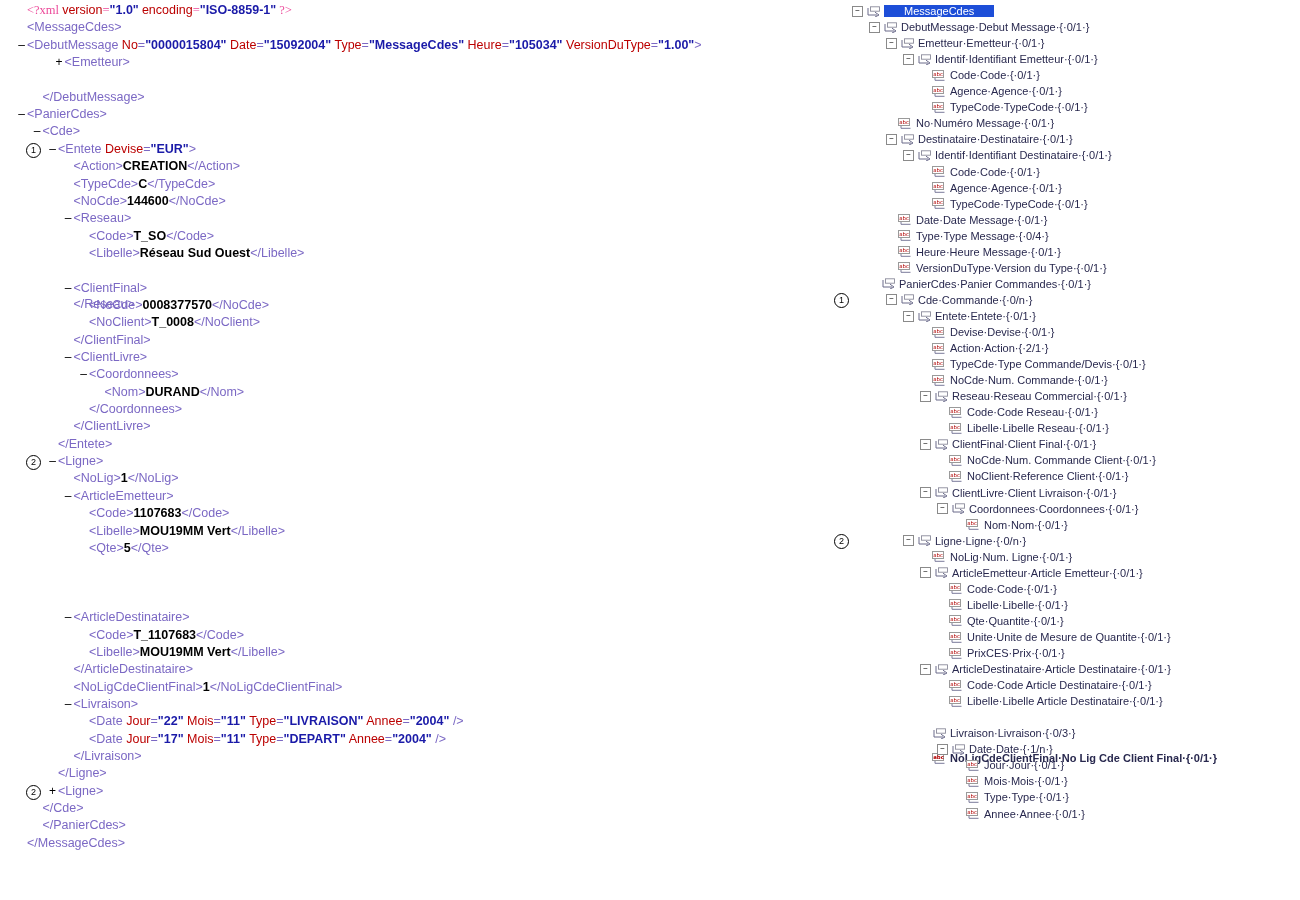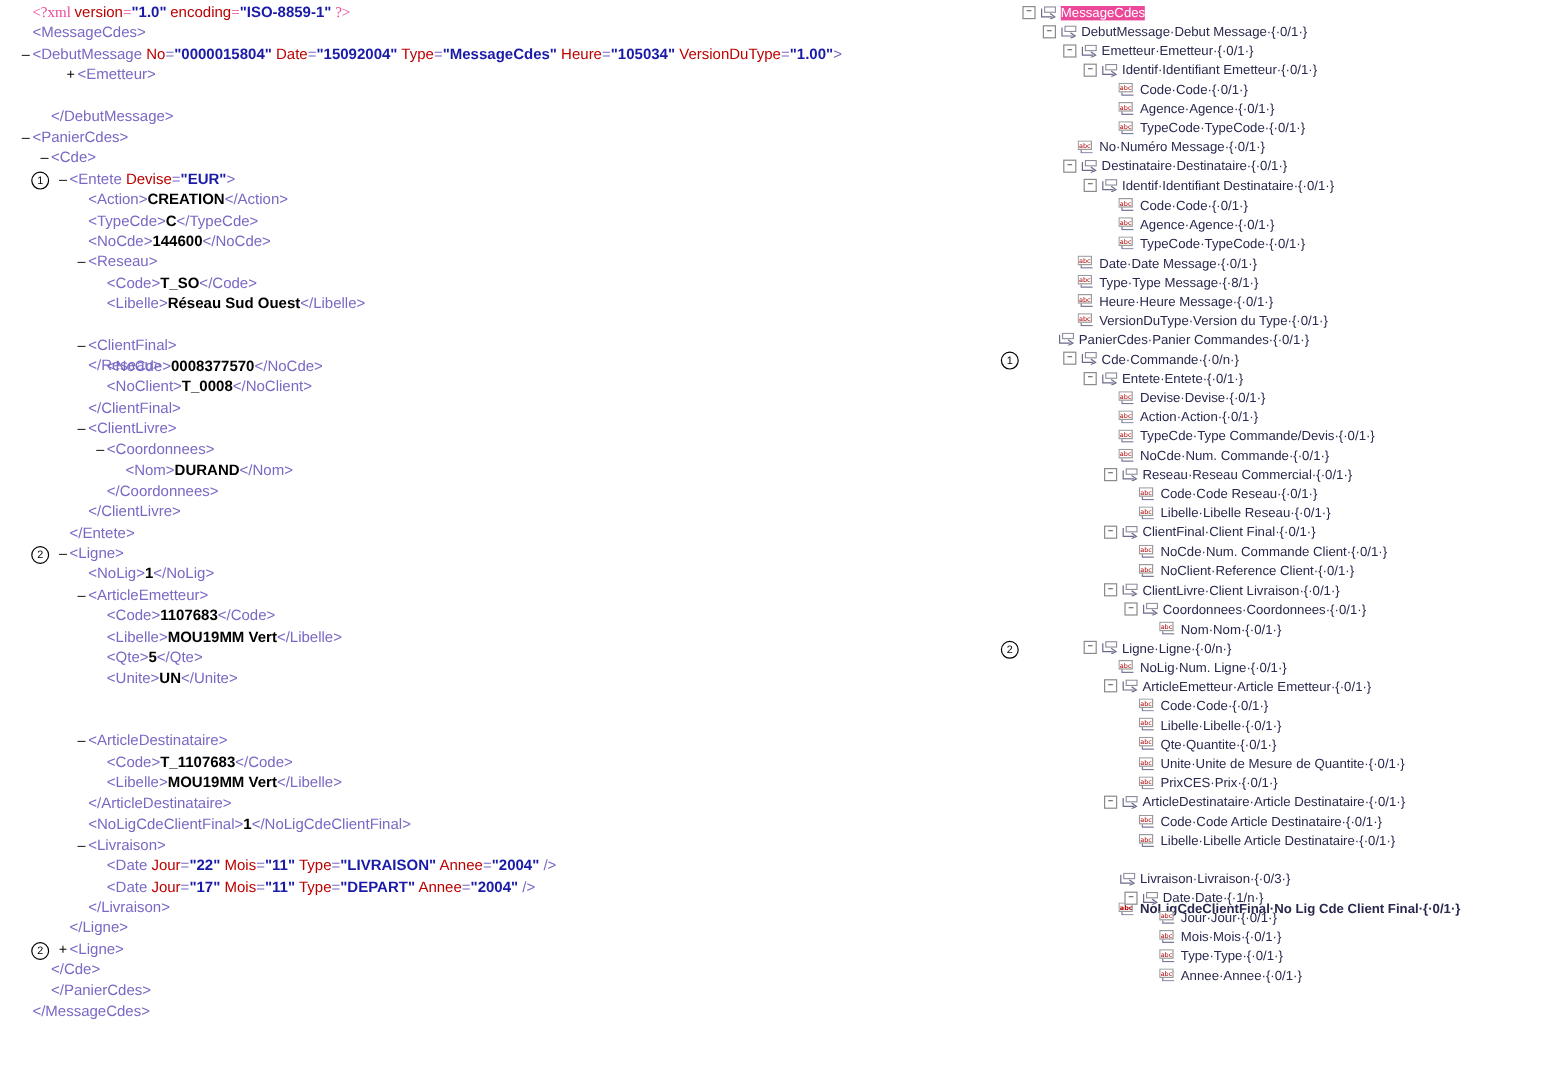--- a/index.html
+++ b/index.html
@@ -79,23 +79,23 @@
     position: relative;
     height: 16px;
     line-height: 16px;
     white-space: nowrap;
   }
   .trow .lbl {
     color: #28284e;
     font-size: 11px;
   }
   .trow.root .lbl {
-    background: #ec4899;
+    background: #1d4ed8;
     color: #ffffff;
-    padding: 0 0;
+    padding: 0 20px;
   }
   .exp {
     display: inline-block;
     width: 9px;
     height: 9px;
     border: 1px solid #8a8a8a;
     background: #ffffff;
     font-size: 8px;
     line-height: 8px;
     text-align: center;
@@ -165,21 +165,20 @@
       <div class="xline" style="position: absolute; left: 0px; top: 383.7px; width: 830px;"><span style="position: absolute; left: 93.5px; top: 0px; white-space: pre;"><span class="gap"></span><span class="tg">&lt;Nom&gt;</span><span class="txt">DURAND</span><span class="tg">&lt;/Nom&gt;</span></span></div>
       <div class="xline" style="position: absolute; left: 0px; top: 401.05px; width: 830px;"><span style="position: absolute; left: 78px; top: 0px; white-space: pre;"><span class="gap"></span><span class="tg">&lt;/Coordonnees&gt;</span></span></div>
       <div class="xline" style="position: absolute; left: 0px; top: 418.4px; width: 830px;"><span style="position: absolute; left: 62.5px; top: 0px; white-space: pre;"><span class="gap"></span><span class="tg">&lt;/ClientLivre&gt;</span></span></div>
       <div class="xline" style="position: absolute; left: 0px; top: 435.75px; width: 830px;"><span style="position: absolute; left: 47px; top: 0px; white-space: pre;"><span class="gap"></span><span class="tg">&lt;/Entete&gt;</span></span></div>
       <div class="xline" style="position: absolute; left: 0px; top: 453.1px; width: 830px;"><span class="circ" style="left: 26px; top: 2px;">2</span><span style="position: absolute; left: 47px; top: 0px; white-space: pre;"><span class="minus">–</span><span class="tg">&lt;Ligne&gt;</span></span></div>
       <div class="xline" style="position: absolute; left: 0px; top: 470.45px; width: 830px;"><span style="position: absolute; left: 62.5px; top: 0px; white-space: pre;"><span class="gap"></span><span class="tg">&lt;NoLig&gt;</span><span class="txt">1</span><span class="tg">&lt;/NoLig&gt;</span></span></div>
       <div class="xline" style="position: absolute; left: 0px; top: 487.8px; width: 830px;"><span style="position: absolute; left: 62.5px; top: 0px; white-space: pre;"><span class="minus">–</span><span class="tg">&lt;ArticleEmetteur&gt;</span></span></div>
       <div class="xline" style="position: absolute; left: 0px; top: 505.15px; width: 830px;"><span style="position: absolute; left: 78px; top: 0px; white-space: pre;"><span class="gap"></span><span class="tg">&lt;Code&gt;</span><span class="txt">1107683</span><span class="tg">&lt;/Code&gt;</span></span></div>
       <div class="xline" style="position: absolute; left: 0px; top: 522.5px; width: 830px;"><span style="position: absolute; left: 78px; top: 0px; white-space: pre;"><span class="gap"></span><span class="tg">&lt;Libelle&gt;</span><span class="txt">MOU19MM Vert</span><span class="tg">&lt;/Libelle&gt;</span></span></div>
       <div class="xline" style="position: absolute; left: 0px; top: 539.85px; width: 830px;"><span style="position: absolute; left: 78px; top: 0px; white-space: pre;"><span class="gap"></span><span class="tg">&lt;Qte&gt;</span><span class="txt">5</span><span class="tg">&lt;/Qte&gt;</span></span></div>
-      <div class="xline" style="position: absolute; left: 0px; top: 557.2px; width: 830px;"><span style="position: absolute; left: 78px; top: 0px; white-space: pre;"><span class="gap"></span><span class="tg">&lt;Unite&gt;</span><span class="txt">UN</span><span class="tg">&lt;/Unite&gt;</span></span></div>
       <div class="xline" style="position: absolute; left: 0px; top: 609.25px; width: 830px;"><span style="position: absolute; left: 62.5px; top: 0px; white-space: pre;"><span class="minus">–</span><span class="tg">&lt;ArticleDestinataire&gt;</span></span></div>
       <div class="xline" style="position: absolute; left: 0px; top: 626.6px; width: 830px;"><span style="position: absolute; left: 78px; top: 0px; white-space: pre;"><span class="gap"></span><span class="tg">&lt;Code&gt;</span><span class="txt">T_1107683</span><span class="tg">&lt;/Code&gt;</span></span></div>
       <div class="xline" style="position: absolute; left: 0px; top: 643.95px; width: 830px;"><span style="position: absolute; left: 78px; top: 0px; white-space: pre;"><span class="gap"></span><span class="tg">&lt;Libelle&gt;</span><span class="txt">MOU19MM Vert</span><span class="tg">&lt;/Libelle&gt;</span></span></div>
       <div class="xline" style="position: absolute; left: 0px; top: 661.3px; width: 830px;"><span style="position: absolute; left: 62.5px; top: 0px; white-space: pre;"><span class="gap"></span><span class="tg">&lt;/ArticleDestinataire&gt;</span></span></div>
       <div class="xline" style="position: absolute; left: 0px; top: 678.65px; width: 830px;"><span style="position: absolute; left: 62.5px; top: 0px; white-space: pre;"><span class="gap"></span><span class="tg">&lt;NoLigCdeClientFinal&gt;</span><span class="txt">1</span><span class="tg">&lt;/NoLigCdeClientFinal&gt;</span></span></div>
       <div class="xline" style="position: absolute; left: 0px; top: 696px; width: 830px;"><span style="position: absolute; left: 62.5px; top: 0px; white-space: pre;"><span class="minus">–</span><span class="tg">&lt;Livraison&gt;</span></span></div>
       <div class="xline" style="position: absolute; left: 0px; top: 713.35px; width: 830px;"><span style="position: absolute; left: 78px; top: 0px; white-space: pre;"><span class="gap"></span><span class="tg">&lt;Date </span><span class="an">Jour</span><span class="tg">=</span><span class="av">"22"</span><span class="tg"> </span><span class="an">Mois</span><span class="tg">=</span><span class="av">"11"</span><span class="tg"> </span><span class="an">Type</span><span class="tg">=</span><span class="av">"LIVRAISON"</span><span class="tg"> </span><span class="an">Annee</span><span class="tg">=</span><span class="av">"2004"</span><span class="tg"> /&gt;</span></span></div>
       <div class="xline" style="position: absolute; left: 0px; top: 730.7px; width: 830px;"><span style="position: absolute; left: 78px; top: 0px; white-space: pre;"><span class="gap"></span><span class="tg">&lt;Date </span><span class="an">Jour</span><span class="tg">=</span><span class="av">"17"</span><span class="tg"> </span><span class="an">Mois</span><span class="tg">=</span><span class="av">"11"</span><span class="tg"> </span><span class="an">Type</span><span class="tg">=</span><span class="av">"DEPART"</span><span class="tg"> </span><span class="an">Annee</span><span class="tg">=</span><span class="av">"2004"</span><span class="tg"> /&gt;</span></span></div>
       <div class="xline" style="position: absolute; left: 0px; top: 748.05px; width: 830px;"><span style="position: absolute; left: 62.5px; top: 0px; white-space: pre;"><span class="gap"></span><span class="tg">&lt;/Livraison&gt;</span></span></div>
       <div class="xline" style="position: absolute; left: 0px; top: 765.4px; width: 830px;"><span style="position: absolute; left: 47px; top: 0px; white-space: pre;"><span class="gap"></span><span class="tg">&lt;/Ligne&gt;</span></span></div>
@@ -285,21 +284,21 @@
               <rect x="0.5" y="0.5" width="11" height="7" fill="#ffffff" stroke="#9a9a9a" stroke-width="1"></rect>
               <text x="1.2" y="6.3" font-family="DejaVu Sans, sans-serif" font-size="5.4" fill="#b00000">abc</text>
               <path d="M3 8 L3 10.3 L12.5 10.3" stroke="#7a7a9a" stroke-width="1" fill="none"></path>
             </svg></span><span class="lbl">Date·Date Message·{·0/1·}</span></span>
       </div>
       <div class="trow" style="position: absolute; left: 0px; top: 227.7px; width: 470px;">
         <span style="position: absolute; left: 56px; top: 0px; white-space: nowrap;"><span class="noexp"></span><span class="ico"><svg width="15" height="11" viewBox="0 0 15 11">
               <rect x="0.5" y="0.5" width="11" height="7" fill="#ffffff" stroke="#9a9a9a" stroke-width="1"></rect>
               <text x="1.2" y="6.3" font-family="DejaVu Sans, sans-serif" font-size="5.4" fill="#b00000">abc</text>
               <path d="M3 8 L3 10.3 L12.5 10.3" stroke="#7a7a9a" stroke-width="1" fill="none"></path>
-            </svg></span><span class="lbl">Type·Type Message·{·8/1·}</span></span>
+            </svg></span><span class="lbl">Type·Type Message·{·0/4·}</span></span>
       </div>
       <div class="trow" style="position: absolute; left: 0px; top: 243.75px; width: 470px;">
         <span style="position: absolute; left: 56px; top: 0px; white-space: nowrap;"><span class="noexp"></span><span class="ico"><svg width="15" height="11" viewBox="0 0 15 11">
               <rect x="0.5" y="0.5" width="11" height="7" fill="#ffffff" stroke="#9a9a9a" stroke-width="1"></rect>
               <text x="1.2" y="6.3" font-family="DejaVu Sans, sans-serif" font-size="5.4" fill="#b00000">abc</text>
               <path d="M3 8 L3 10.3 L12.5 10.3" stroke="#7a7a9a" stroke-width="1" fill="none"></path>
             </svg></span><span class="lbl">Heure·Heure Message·{·0/1·}</span></span>
       </div>
       <div class="trow" style="position: absolute; left: 0px; top: 259.8px; width: 470px;">
         <span style="position: absolute; left: 56px; top: 0px; white-space: nowrap;"><span class="noexp"></span><span class="ico"><svg width="15" height="11" viewBox="0 0 15 11">
@@ -335,21 +334,21 @@
               <rect x="0.5" y="0.5" width="11" height="7" fill="#ffffff" stroke="#9a9a9a" stroke-width="1"></rect>
               <text x="1.2" y="6.3" font-family="DejaVu Sans, sans-serif" font-size="5.4" fill="#b00000">abc</text>
               <path d="M3 8 L3 10.3 L12.5 10.3" stroke="#7a7a9a" stroke-width="1" fill="none"></path>
             </svg></span><span class="lbl">Devise·Devise·{·0/1·}</span></span>
       </div>
       <div class="trow" style="position: absolute; left: 0px; top: 340.05px; width: 470px;">
         <span style="position: absolute; left: 90px; top: 0px; white-space: nowrap;"><span class="noexp"></span><span class="ico"><svg width="15" height="11" viewBox="0 0 15 11">
               <rect x="0.5" y="0.5" width="11" height="7" fill="#ffffff" stroke="#9a9a9a" stroke-width="1"></rect>
               <text x="1.2" y="6.3" font-family="DejaVu Sans, sans-serif" font-size="5.4" fill="#b00000">abc</text>
               <path d="M3 8 L3 10.3 L12.5 10.3" stroke="#7a7a9a" stroke-width="1" fill="none"></path>
-            </svg></span><span class="lbl">Action·Action·{·0/1·}</span></span>
+            </svg></span><span class="lbl">Action·Action·{·2/1·}</span></span>
       </div>
       <div class="trow" style="position: absolute; left: 0px; top: 356.1px; width: 470px;">
         <span style="position: absolute; left: 90px; top: 0px; white-space: nowrap;"><span class="noexp"></span><span class="ico"><svg width="15" height="11" viewBox="0 0 15 11">
               <rect x="0.5" y="0.5" width="11" height="7" fill="#ffffff" stroke="#9a9a9a" stroke-width="1"></rect>
               <text x="1.2" y="6.3" font-family="DejaVu Sans, sans-serif" font-size="5.4" fill="#b00000">abc</text>
               <path d="M3 8 L3 10.3 L12.5 10.3" stroke="#7a7a9a" stroke-width="1" fill="none"></path>
             </svg></span><span class="lbl">TypeCde·Type Commande/Devis·{·0/1·}</span></span>
       </div>
       <div class="trow" style="position: absolute; left: 0px; top: 372.15px; width: 470px;">
         <span style="position: absolute; left: 90px; top: 0px; white-space: nowrap;"><span class="noexp"></span><span class="ico"><svg width="15" height="11" viewBox="0 0 15 11">

